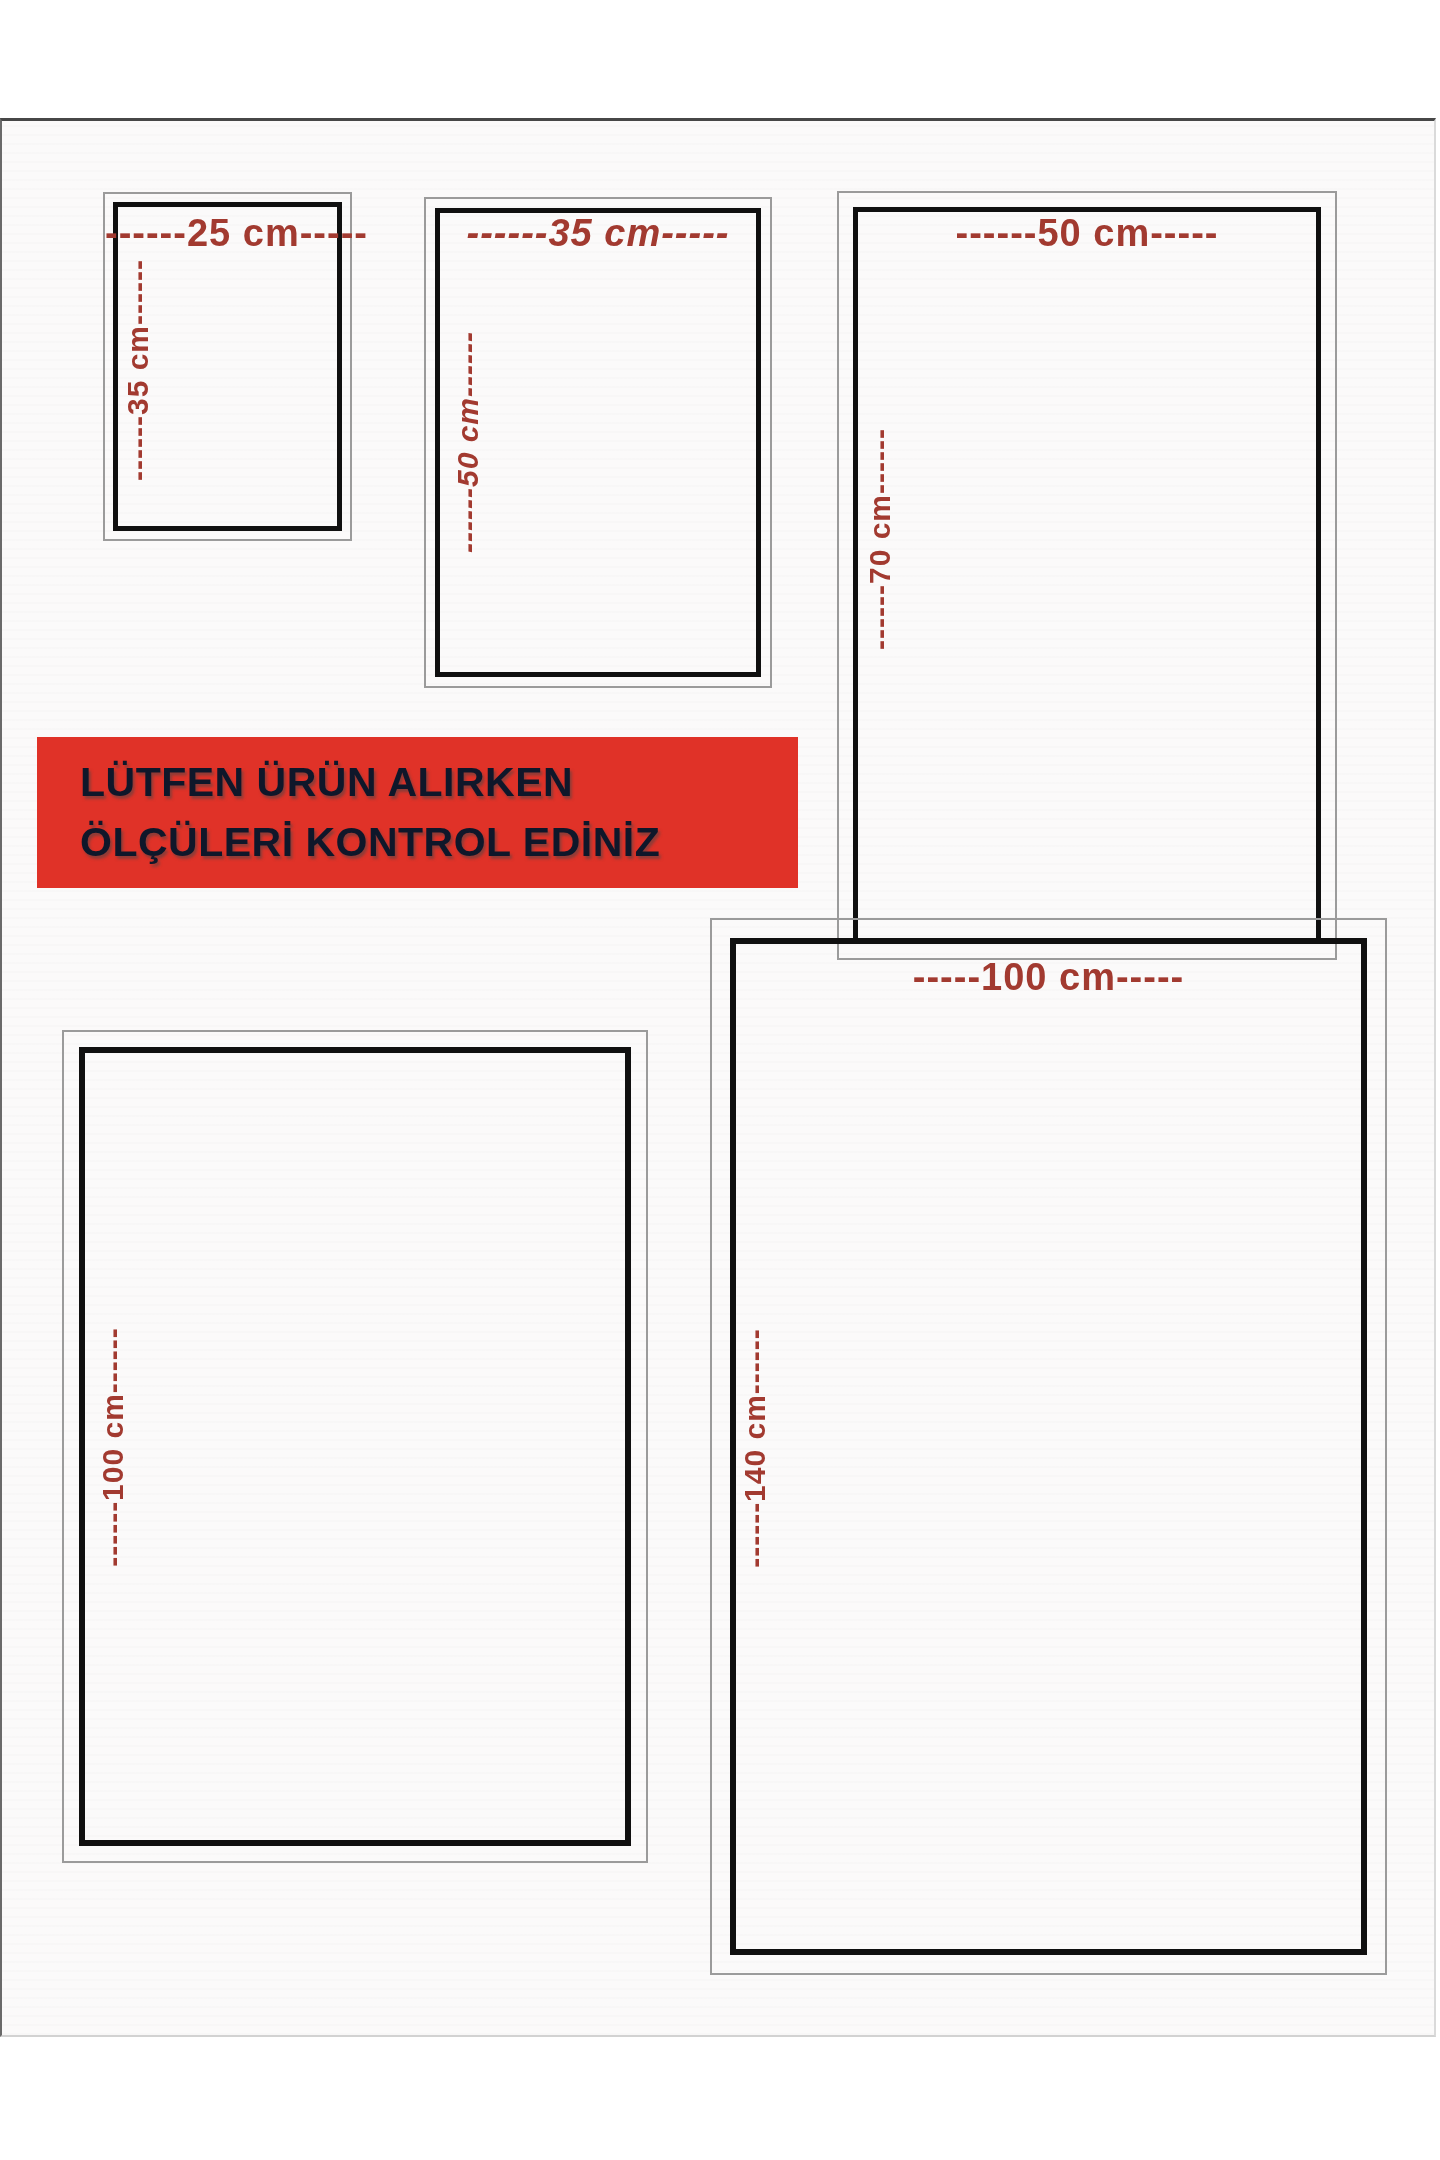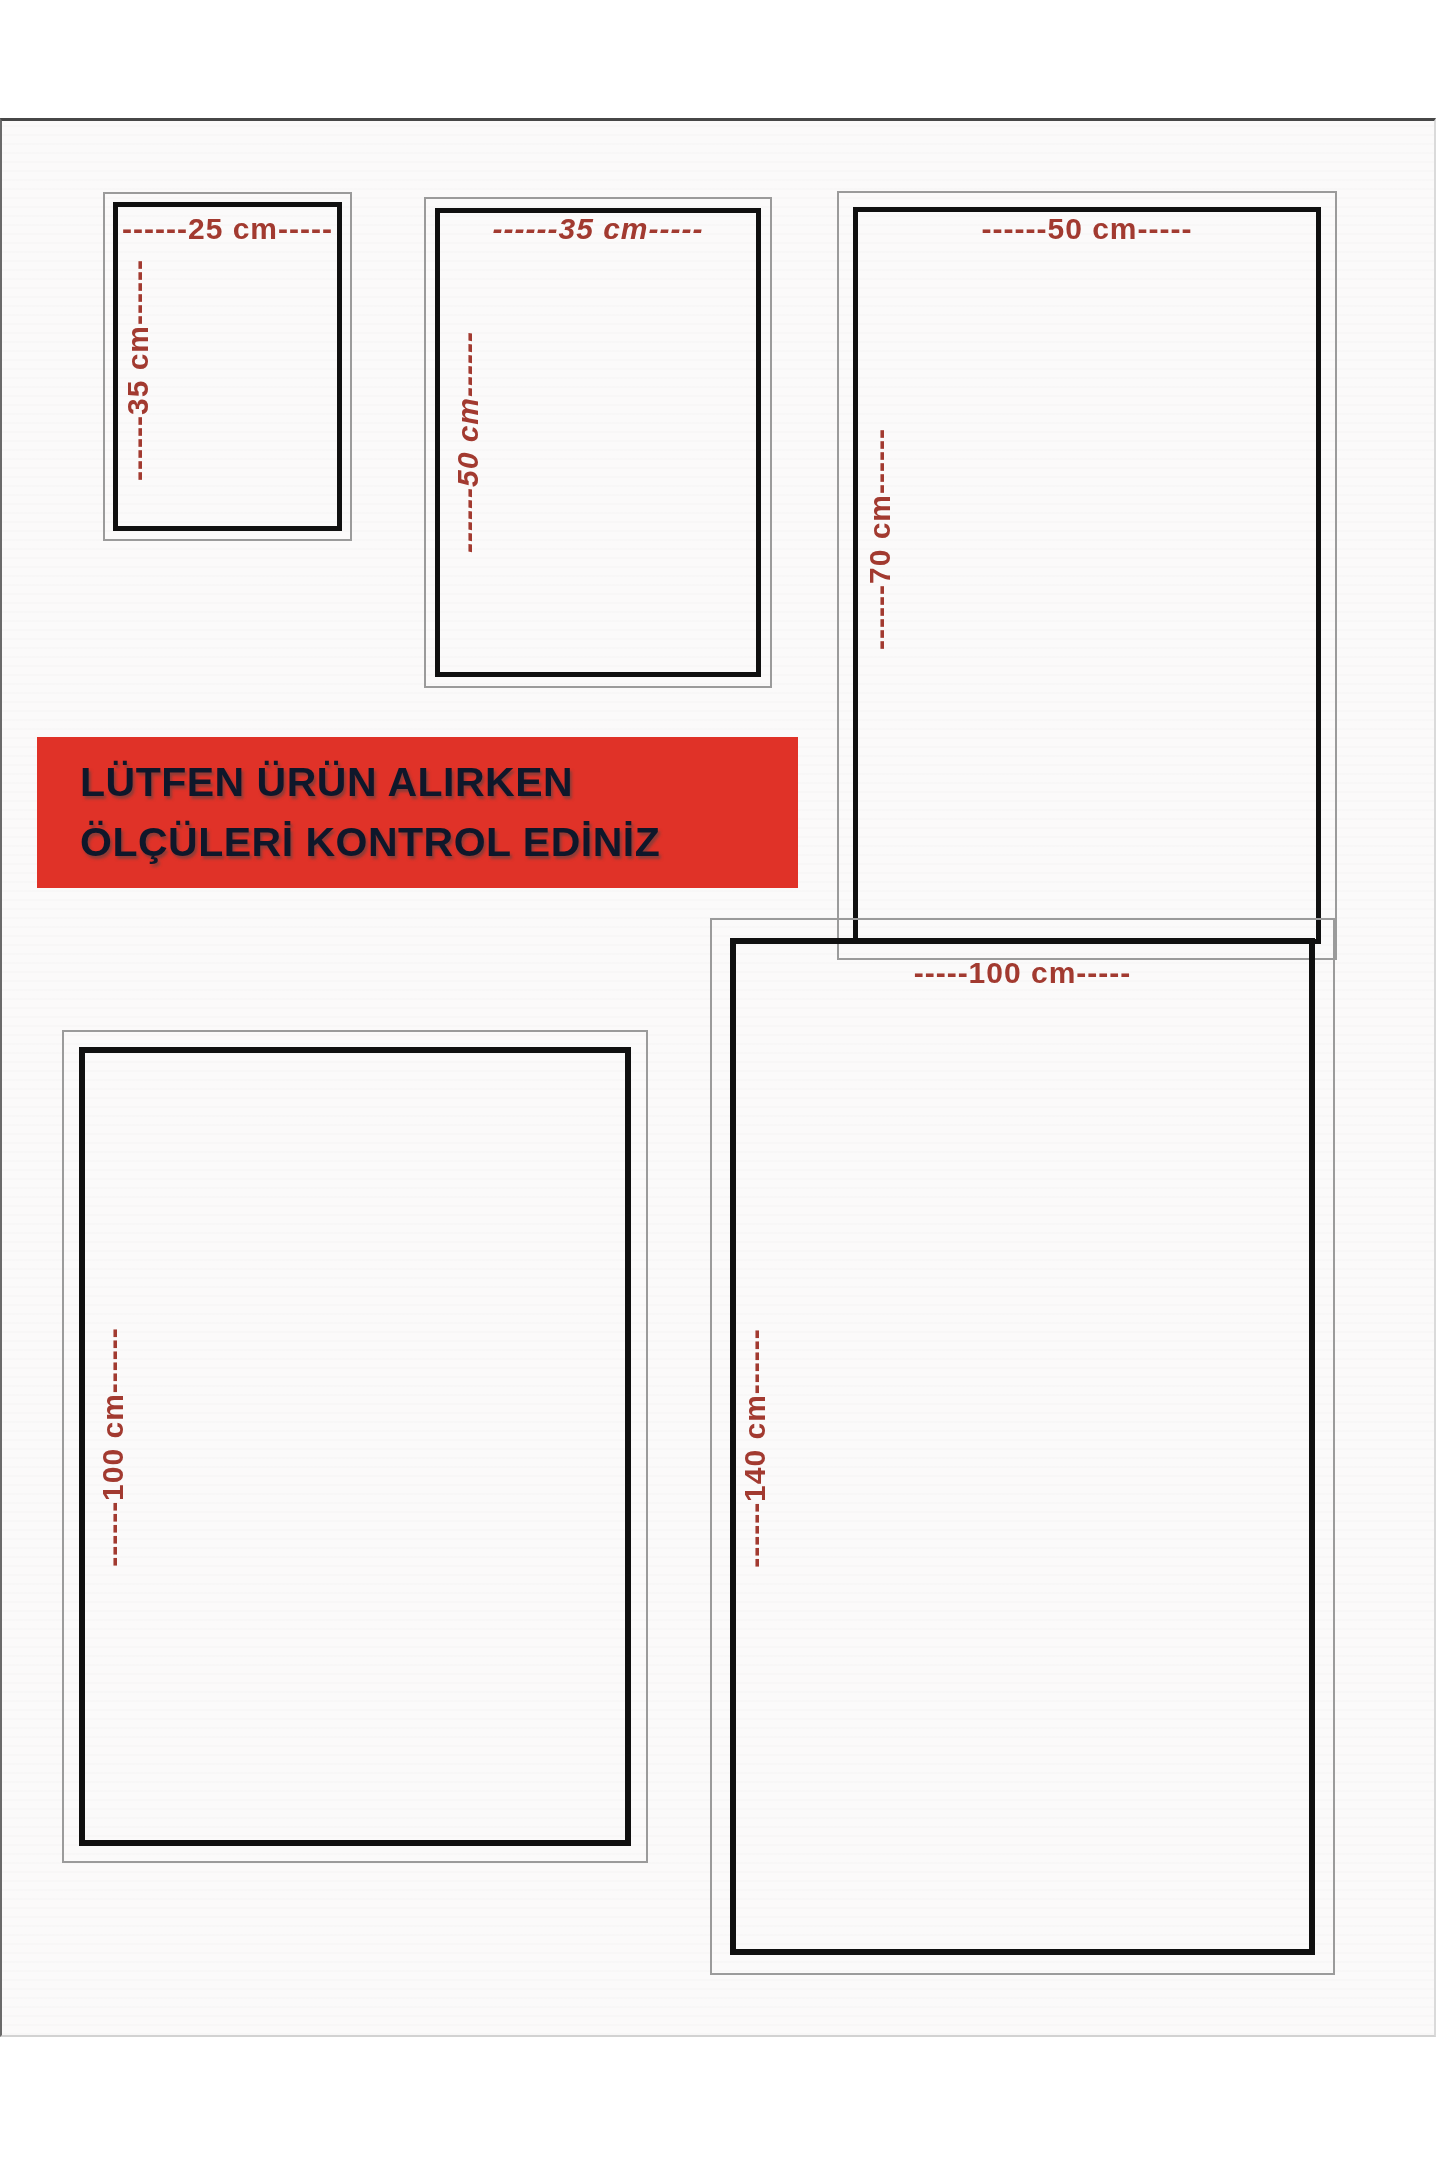--- a/index.html
+++ b/index.html
@@ -39,21 +39,21 @@
     position: absolute;
     border: 5px solid #101010;
     background: transparent;
   }
   .frame .top-label {
     position: absolute;
     left: 0; width: 100%;
     text-align: center;
     color: #a23a30;
     font-weight: bold;
-    font-size: 30px;
+    font-size: 38px;
     letter-spacing: 1px;
     white-space: nowrap;
   }
   .frame .side-label {
     position: absolute;
     color: #a23a30;
     font-weight: bold;
     font-size: 30px;
     letter-spacing: 1px;
     white-space: nowrap;
@@ -78,21 +78,21 @@
   .f3 .top-label { top: 19px; }
   .f3 .side-label { left: 41px; top: 346px; }
 
   
   .f4 { left: 62px; top: 1030px; width: 586px; height: 833px; }
   .f4 .inner { inset: 15px; border-width: 6px; }
   .f4 .top-label { top: 33px; }
   .f4 .side-label { left: 49px; top: 415px; }
 
   
-  .f5 { left: 710px; top: 918px; width: 625px; height: 1057px; }
+  .f5 { left: 710px; top: 918px; width: 677px; height: 1057px; }
   .f5 .inner { inset: 18px; border-width: 6px; }
   .f5 .top-label { top: 36px; }
   .f5 .side-label { left: 43px; top: 528px; }
 
   
   .banner {
     position: absolute;
     left: 37px; top: 737px;
     width: 761px; height: 151px;
     box-sizing: border-box;

